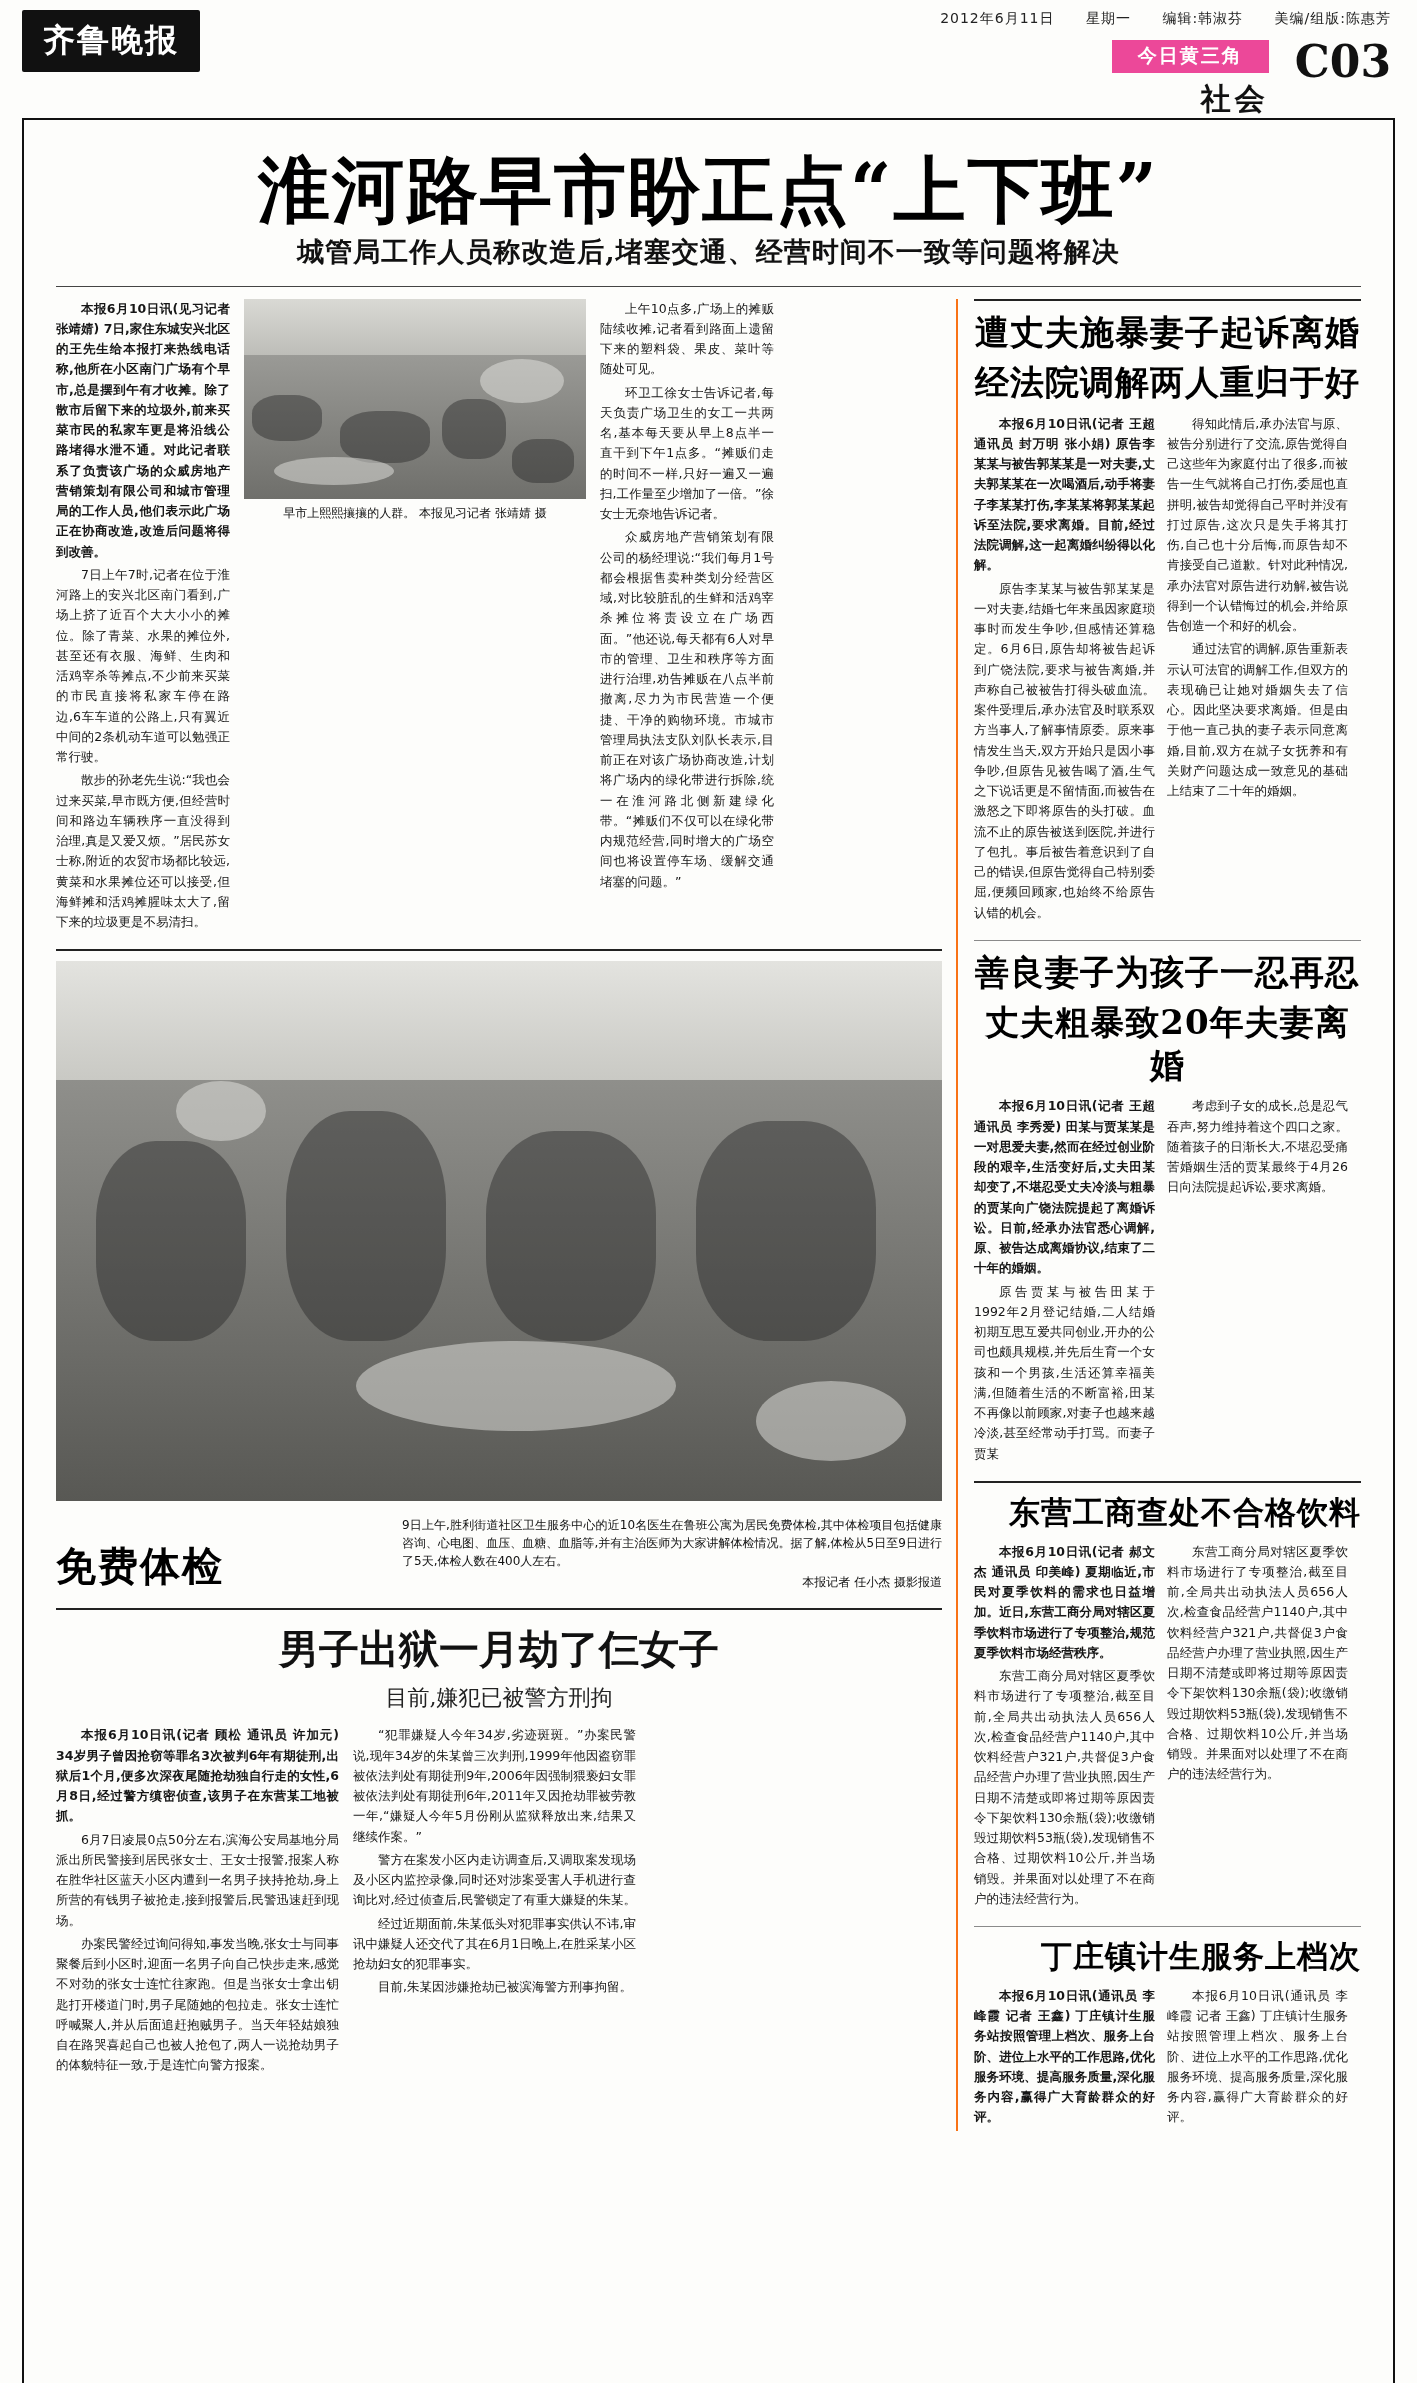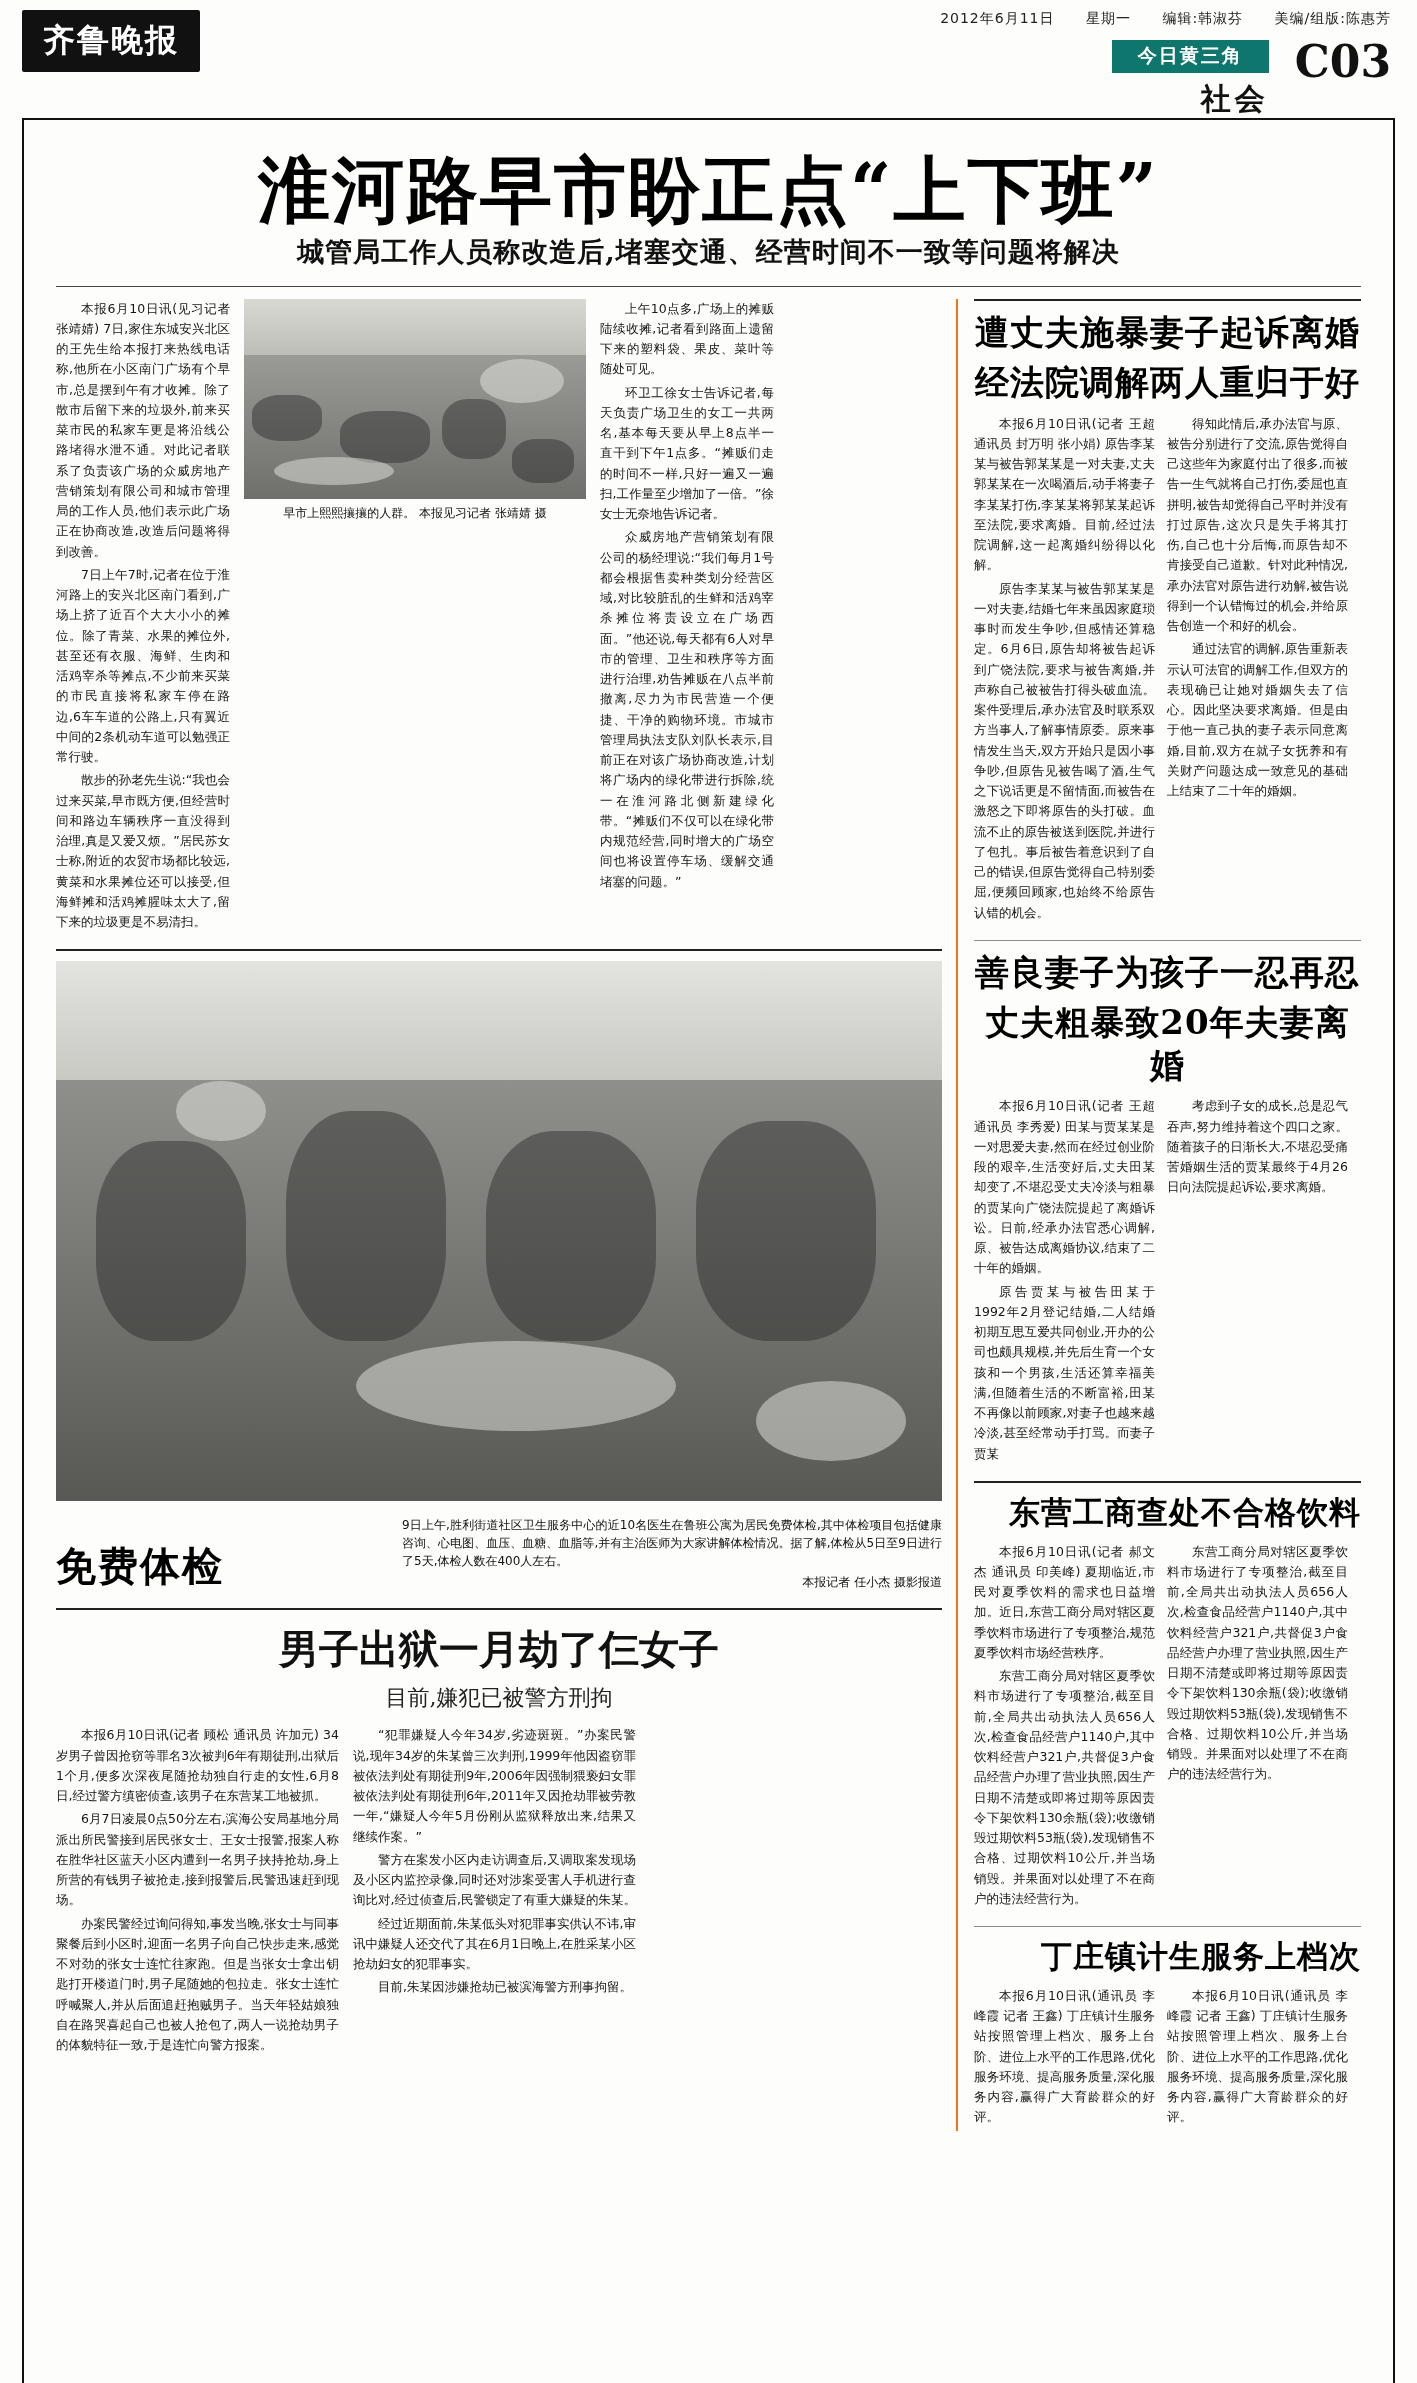--- a/index.html
+++ b/index.html
@@ -49,21 +49,21 @@
   }
   .mast-line span{margin-left:26px;}
   .mast-badges{
     display:flex;
     align-items:flex-start;
     justify-content:flex-end;
     margin-top:12px;
   }
   .badge-col{display:flex;flex-direction:column;align-items:flex-end;}
   .badge-black{
-    background:#0f766e;color:#fff;
+    background:#ec4899;color:#fff;
     font-size:19px;font-weight:bold;
     padding:3px 26px 4px;
     letter-spacing:2px;
   }
   .section-name{
     margin-top:6px;
     font-size:30px;
     font-weight:bold;
     color:#111;
     letter-spacing:4px;
@@ -115,21 +115,21 @@
     padding-left:16px;
   }
   .top-flex{display:flex;gap:14px;}
   .col{
     font-size:12.5px;
     line-height:1.62;
     text-align:justify;
     color:#161616;
   }
   .col p{margin:0 0 3px;text-indent:2em;}
-  .lead{font-weight:normal;}
+  .lead{font-weight:bold;}
   .narrow-col{width:174px;}
   
   .photo{
     position:relative;
     background:#cfcfcf;
     overflow:hidden;
   }
   .photo .sky{position:absolute;left:0;top:0;right:0;height:28%;background:linear-gradient(#d9d9d4,#bdbdb8);}
   .photo .ground{position:absolute;left:0;bottom:0;right:0;height:72%;background:linear-gradient(#9a9a96,#6f6f6b);}
   .photo .blob{position:absolute;border-radius:40%;background:rgba(40,40,40,.45);}

